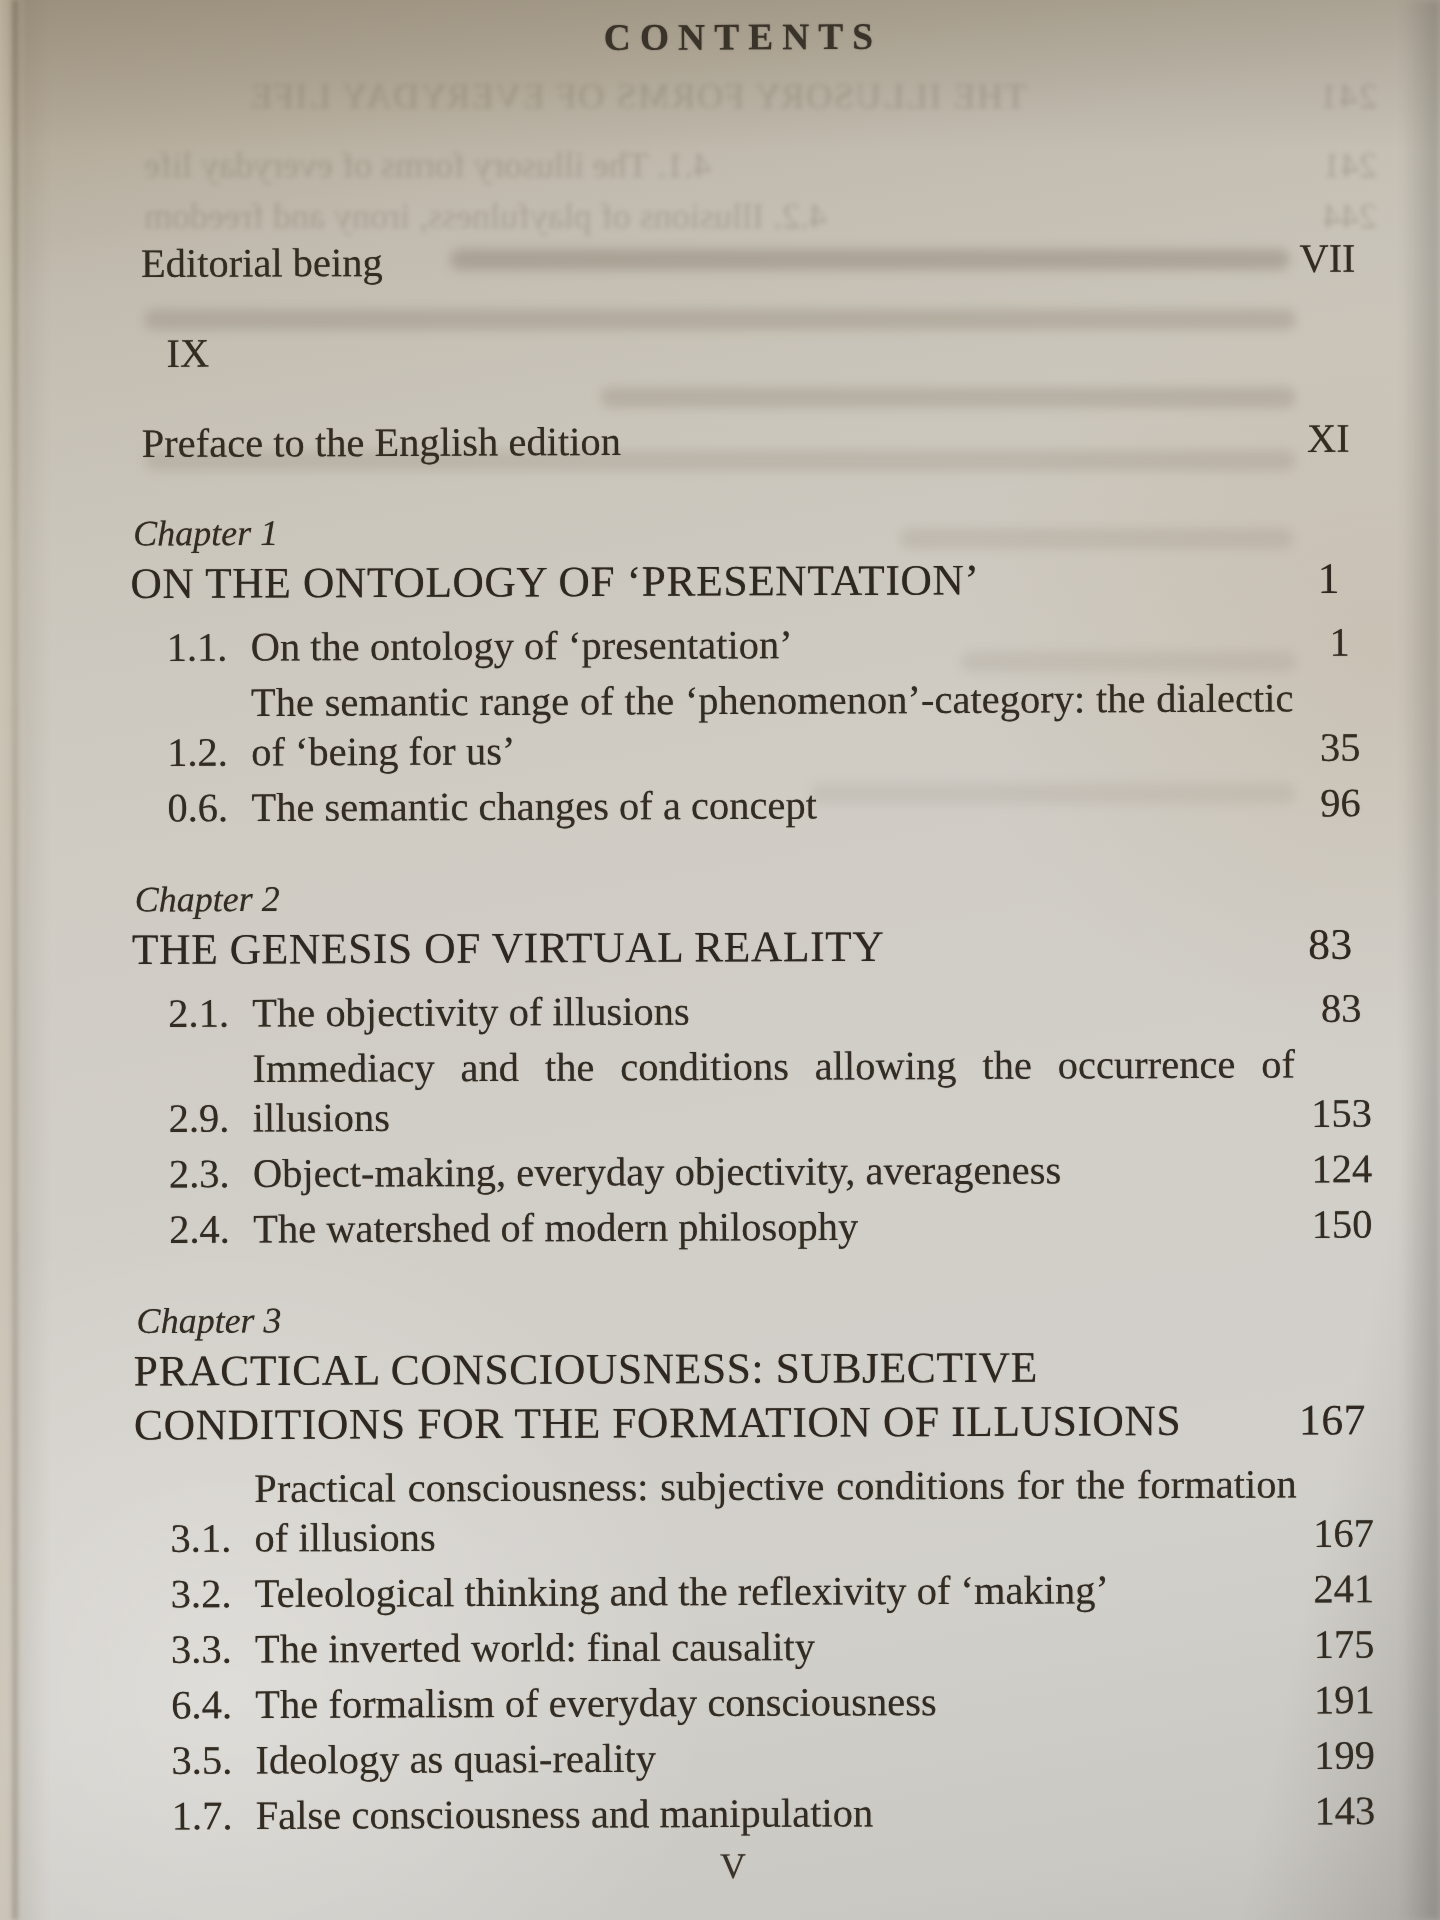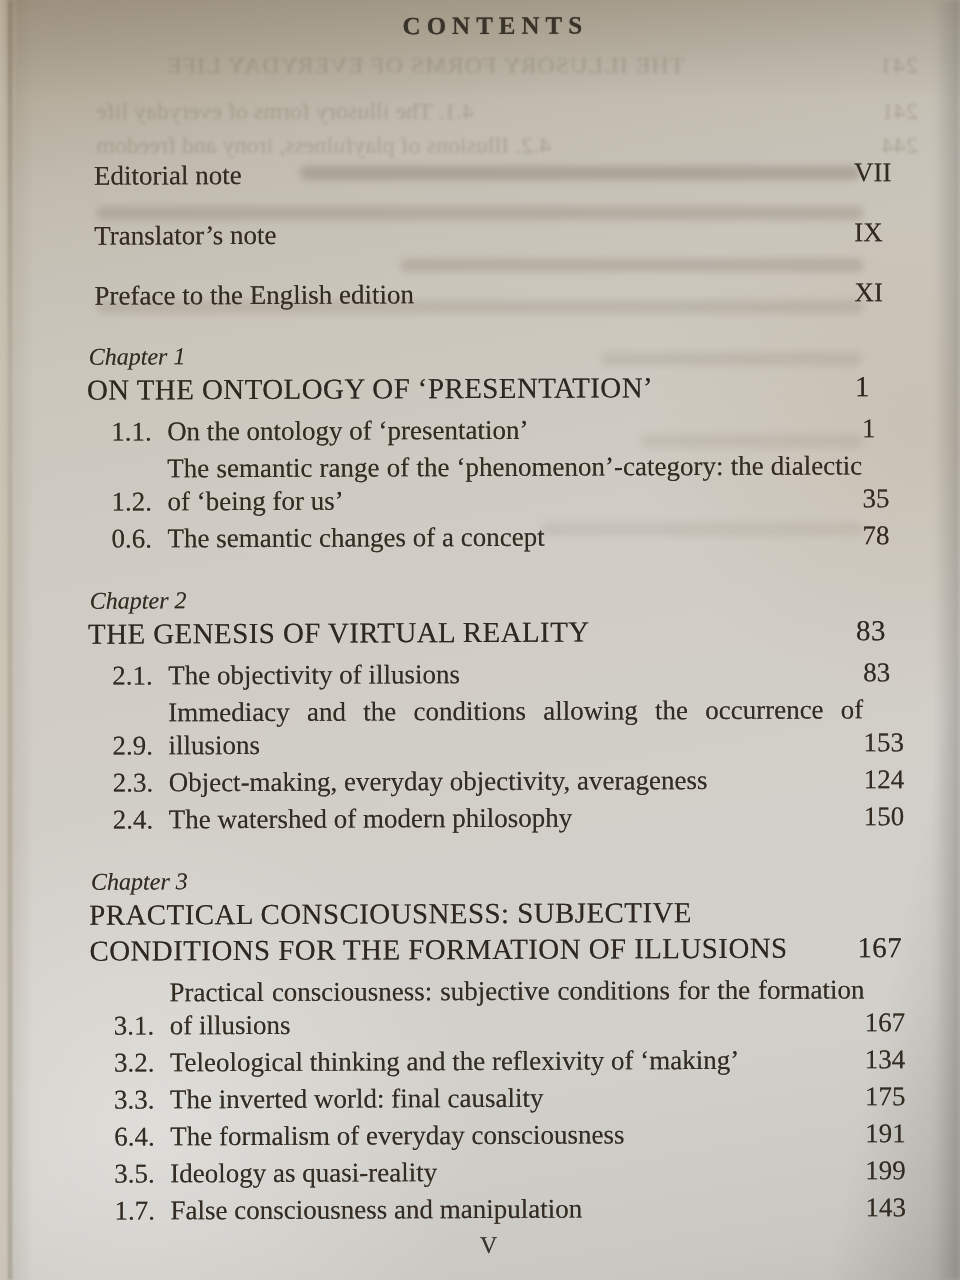--- a/index.html
+++ b/index.html
@@ -27,21 +27,21 @@
     position:absolute;top:12px;left:0;right:0;text-align:center;
     transform:translateX(18px);
     font-size:25px;font-weight:bold;letter-spacing:6px;color:#3a332a;
     text-shadow:0 0 1px rgba(58,51,42,.6);
   }
   .toc{position:absolute;top:160px;left:88px;right:42px;
     font-size:27px;line-height:33px;
     text-shadow:0 0 .6px rgba(56,48,38,.65);}
   .fm-row{display:flex;justify-content:space-between;align-items:flex-end;
     margin-bottom:32px;padding-left:8px;line-height:28px;}
-  .pnum{text-align:left;min-width:62px;white-space:nowrap;}
+  .pnum{text-align:center;min-width:62px;white-space:nowrap;}
   .chapter{margin-top:0;}
   .ch-label{font-style:italic;font-size:24px;line-height:30px;padding-left:2px;}
   .ch-head{display:flex;align-items:flex-end;font-size:29px;line-height:36px;letter-spacing:.4px;color:#2e2821;}
   .ch-title{width:778px;}
   .ch-head .spacer{flex:1;}
   .sections{margin-top:8px;margin-bottom:26px;padding-left:24px;}
   .sec-row{display:flex;align-items:flex-end;margin-bottom:4px;}
   .sec-num{width:56px;flex:none;}
   .sec-text{width:695px;flex:none;text-align:justify;}
   .sec-row .spacer{flex:1;}
@@ -85,25 +85,24 @@
   <div class="smudge" style="top:300px;left:96px;width:768px;opacity:.55;"></div>
   <div class="smudge" style="top:352px;left:600px;width:262px;opacity:.45;"></div>
   <div class="smudge" style="top:434px;left:640px;width:224px;opacity:.38;"></div>
   <div class="smudge" style="top:522px;left:540px;width:324px;opacity:.35;"></div>
 
   <div class="content">
     <div class="contents-title">CONTENTS</div>
     <div class="toc">
       <div id="front-matter">
           <div class="fm-row">
-            <span class="fm-label">Editorial note</span>
+            <span class="fm-label">Editorial being</span>
             <span class="pnum">VII</span>
           </div>
           <div class="fm-row">
-            <span class="fm-label">Translator’s note</span>
             <span class="pnum">IX</span>
           </div>
           <div class="fm-row">
             <span class="fm-label">Preface to the English edition</span>
             <span class="pnum">XI</span>
           </div>
         </div>
       <div id="chapters">
           <div class="chapter">
             <div class="ch-label">Chapter 1</div>
@@ -122,21 +121,21 @@
               <div class="sec-row">
                 <span class="sec-num">1.2.</span>
                 <span class="sec-text">The semantic range of the ‘phenomenon’-category: the dialectic of ‘being for us’</span>
                 <span class="spacer"></span>
                 <span class="pnum">35</span>
               </div>
               <div class="sec-row">
                 <span class="sec-num">0.6.</span>
                 <span class="sec-text">The semantic changes of a concept</span>
                 <span class="spacer"></span>
-                <span class="pnum">78</span>
+                <span class="pnum">96</span>
               </div>
             </div>
           </div>
           <div class="chapter mt-ch2">
             <div class="ch-label">Chapter 2</div>
             <div class="ch-head">
               <span class="ch-title">THE GENESIS OF VIRTUAL REALITY</span>
               <span class="spacer"></span>
               <span class="pnum">83</span>
             </div>
@@ -178,21 +177,21 @@
               <div class="sec-row">
                 <span class="sec-num">3.1.</span>
                 <span class="sec-text">Practical consciousness: subjective conditions for the for­mation of illusions</span>
                 <span class="spacer"></span>
                 <span class="pnum">167</span>
               </div>
               <div class="sec-row">
                 <span class="sec-num">3.2.</span>
                 <span class="sec-text">Teleological thinking and the reflexivity of ‘making’</span>
                 <span class="spacer"></span>
-                <span class="pnum">134</span>
+                <span class="pnum">241</span>
               </div>
               <div class="sec-row">
                 <span class="sec-num">3.3.</span>
                 <span class="sec-text">The inverted world: final causality</span>
                 <span class="spacer"></span>
                 <span class="pnum">175</span>
               </div>
               <div class="sec-row">
                 <span class="sec-num">6.4.</span>
                 <span class="sec-text">The formalism of everyday consciousness</span>

